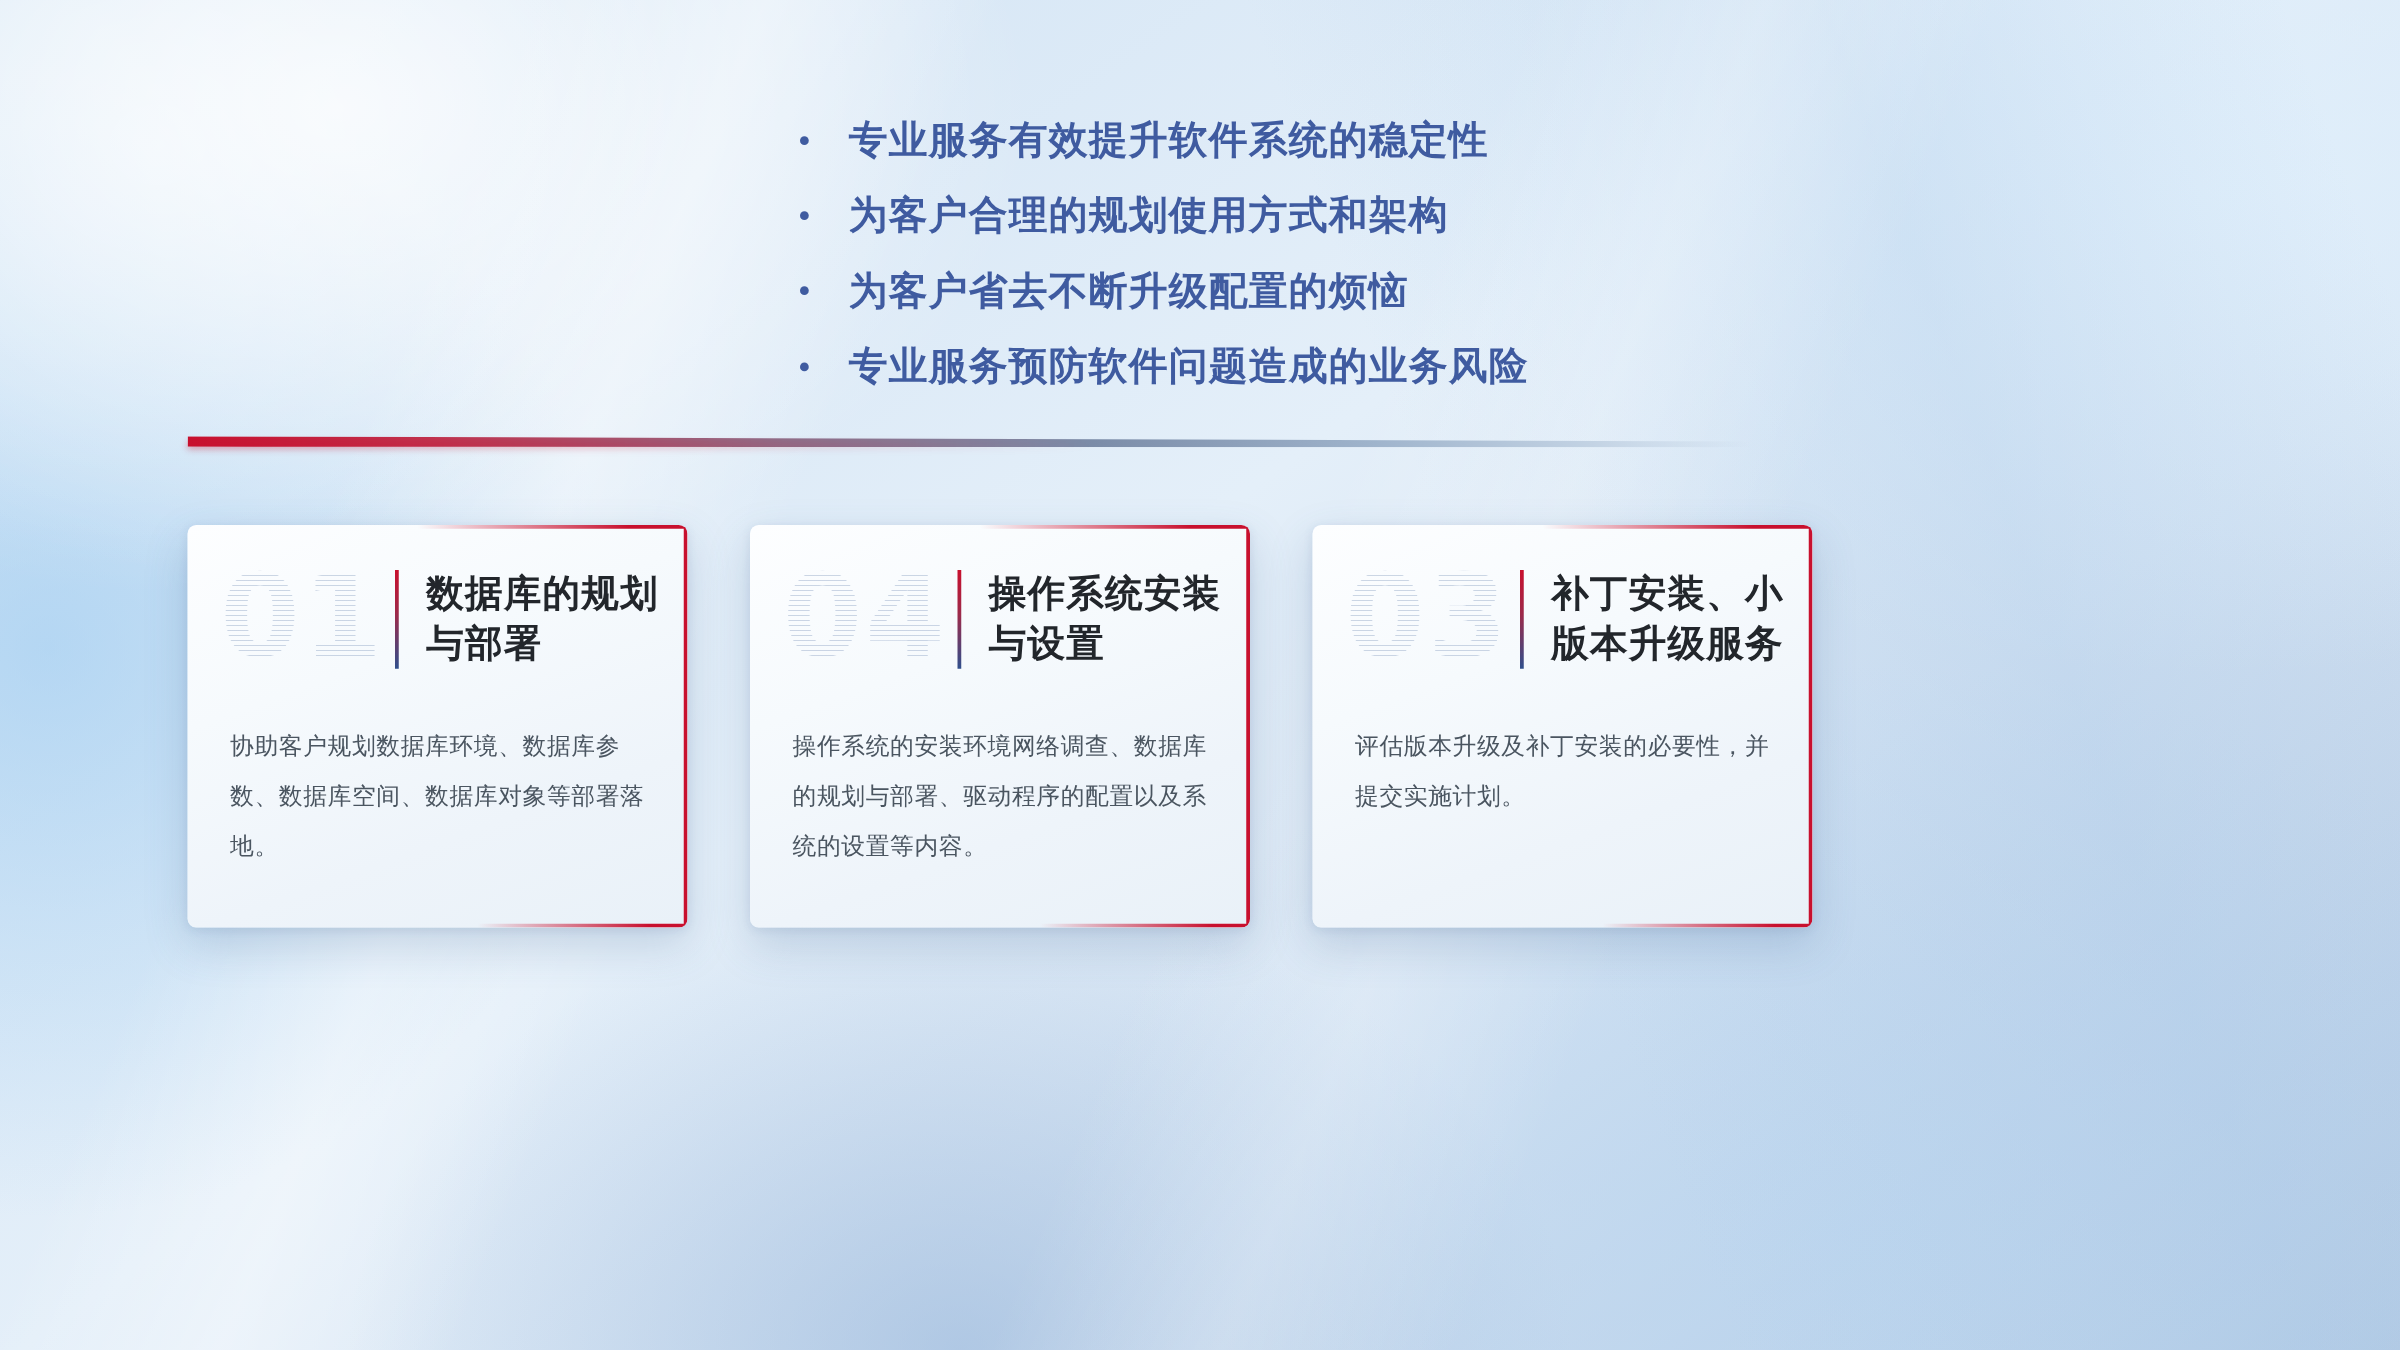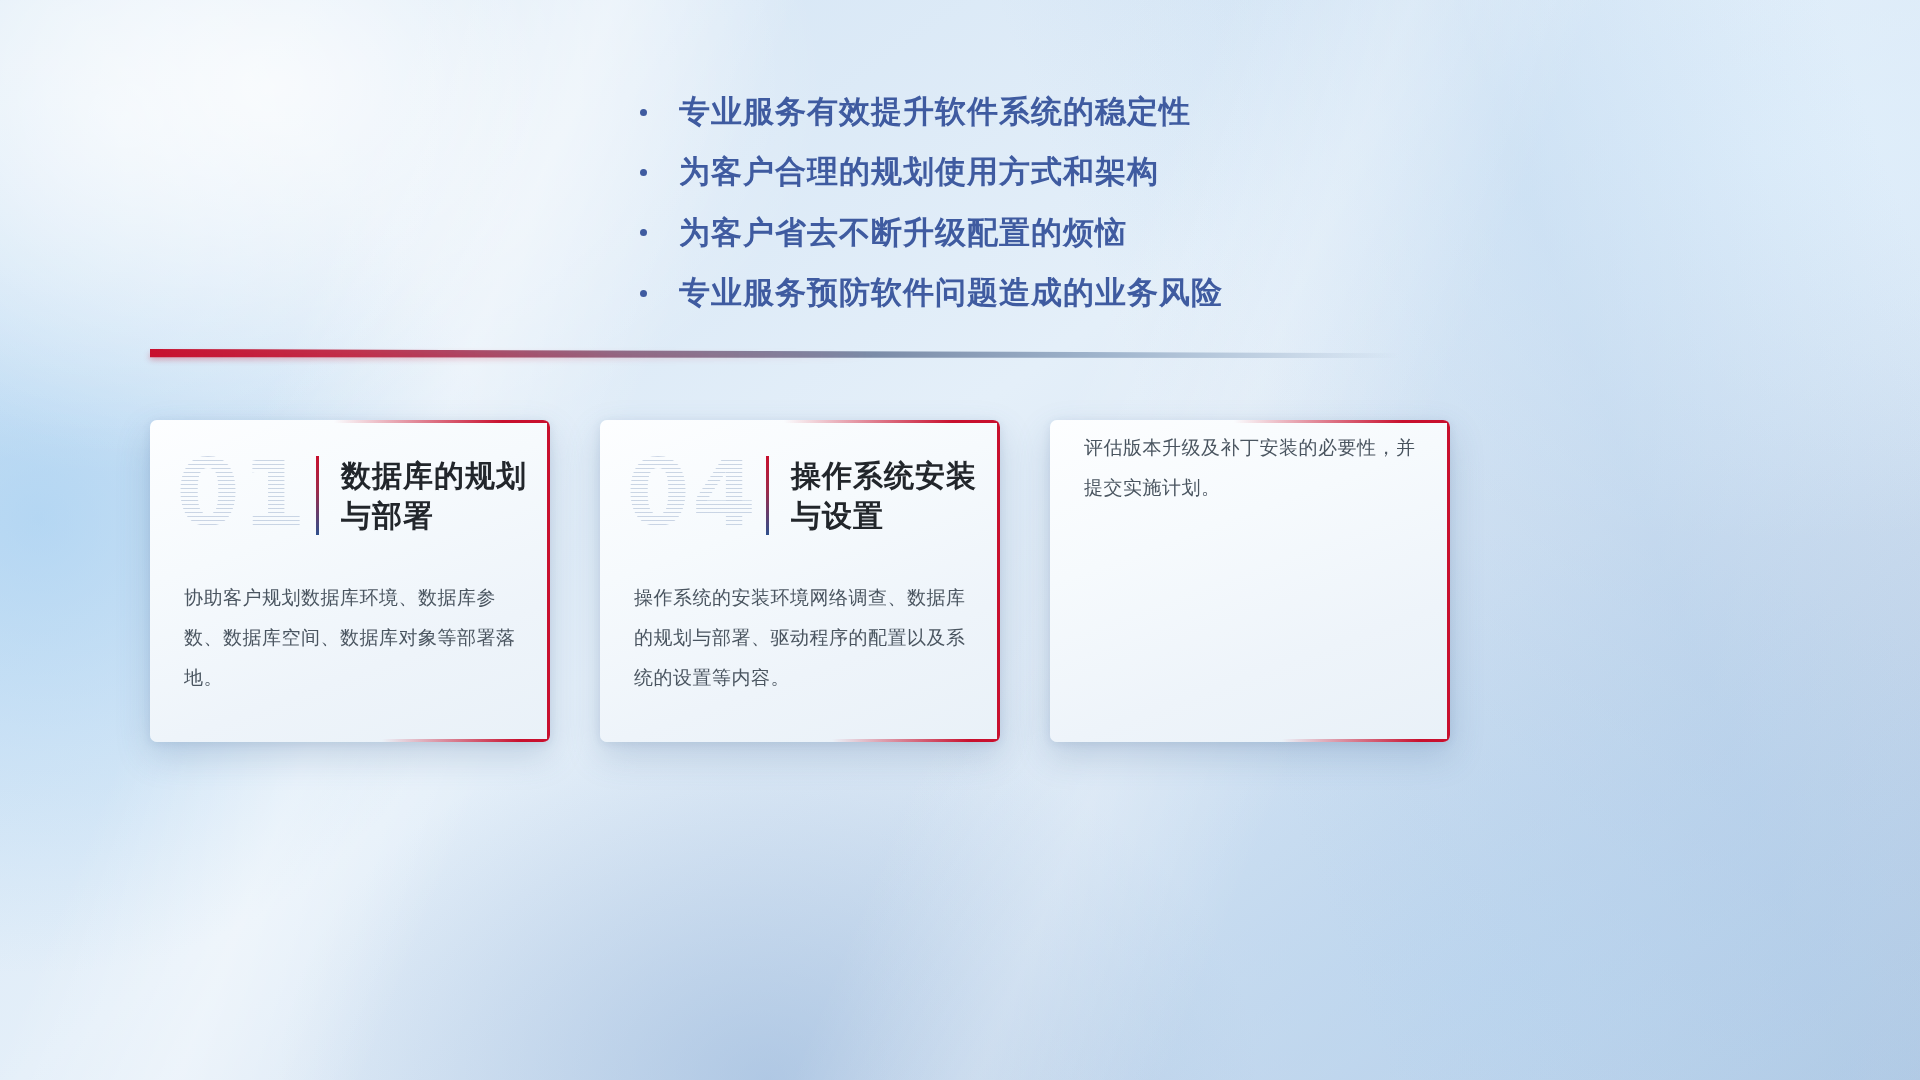--- a/index.html
+++ b/index.html
@@ -222,17 +222,24 @@
           <div class="card-title">操作系统安装与设置</div>
         </div>
       </div>
       <div class="card-body">操作系统的安装环境网络调查、数据库的规划与部署、驱动程序的配置以及系统的设置等内容。</div>
     </div>
 
     <div class="card">
       <div class="accent-top"></div>
       <div class="accent-right"></div>
       <div class="accent-bottom"></div>
+      <div class="card-head">
+        <div class="ghost-num">03</div>
+        <div class="title-wrap">
+          <div class="title-rule"></div>
+          <div class="card-title">补丁安装、小版本升级服务</div>
+        </div>
+      </div>
       <div class="card-body">评估版本升级及补丁安装的必要性，并提交实施计划。</div>
     </div>
 
   </div>
 </div>
 
 </body></html>

